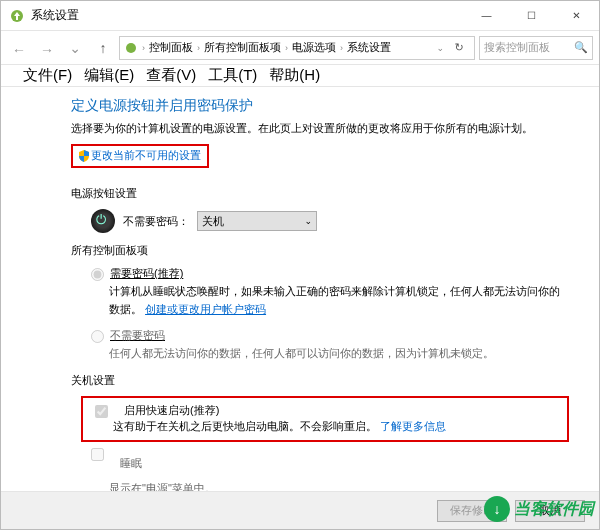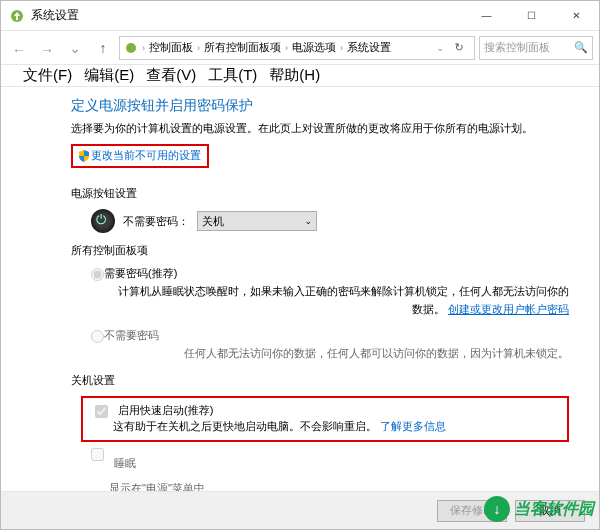--- a/index.html
+++ b/index.html
@@ -26,27 +26,27 @@
   .desc { margin-bottom:6px; }
   .redbox { display:inline-block; border:2px solid #d00; padding:2px 6px 3px 4px; margin:2px 0 8px; }
   .shieldlink { display:flex; align-items:center; }
   .link { color:#0066cc; }
   .section-h { margin:10px 0 8px; }
   .row { display:flex; align-items:center; gap:8px; margin:4px 0 4px 20px; }
   .powericon { width:24px; height:24px; border-radius:50%; background:radial-gradient(circle,#3a3a3a 40%,#000 100%); position:relative; }
   .powericon:after { content:"⏻"; color:#8fd; position:absolute; left:5px; top:3px; font-size:13px; }
   .dropdown { width:120px; height:20px; border:1px solid #adadad; background:#e1e1e1; display:flex; align-items:center; padding:0 4px; font-size:11px; }
   .dropdown .caret { margin-left:auto; font-size:9px; }
-  .radio { display:flex; align-items:flex-start; margin:4px 0 2px 20px; }
+  .radio { display:flex; align-items:flex-start; gap:6px; margin:4px 0 2px 20px;text-decoration:underline; }
   .radio input { margin-top:2px; }
   .radio .lbl { color:#666; }
   .radio.sel .lbl { color:#000; }
-  .radiodesc { margin:2px 0 10px 38px; line-height:1.6; color:#000;text-align:right; }
+  .radiodesc { margin:2px 0 10px 38px; line-height:1.6; color:#000; }
   .radiodesc.dim { color:#666; }
-  .check { display:flex; align-items:flex-start; gap:10px; margin:3px 0 0 20px; }
+  .check { display:flex; align-items:flex-start; gap:16px; margin:3px 0 0 20px; }
   .check input { margin-top:2px; }
   .checkdesc { margin:1px 0 4px 38px; font-size:11px; color:#000; }
   .checkdesc.dim, .check .dim { color:#666;margin-top:10px; }
   .redbox2 { border:2px solid #d00; padding:2px 4px; margin:0 0 4px 10px; }
   .footer { height:38px; border-top:1px solid #e5e5e5; display:flex; align-items:center; justify-content:flex-end; padding:0 14px; gap:8px; background:#f0f0f0; }
   .btn { min-width:70px; height:22px; border:1px solid #adadad; background:#e1e1e1; font-size:11px; display:flex; align-items:center; justify-content:center; }
   .btn.disabled { color:#999; }
   .watermark { position:absolute; right:6px; bottom:8px; display:flex; align-items:center; gap:4px; font-size:16px; font-style:italic; font-weight:bold; color:#19a752; pointer-events:none; }
   .watermark .circle { width:26px; height:26px; border-radius:50%; background:#19a752; display:flex; align-items:center; justify-content:center; color:#fff; font-size:14px; font-style:normal; }
   svg { display:block; }

